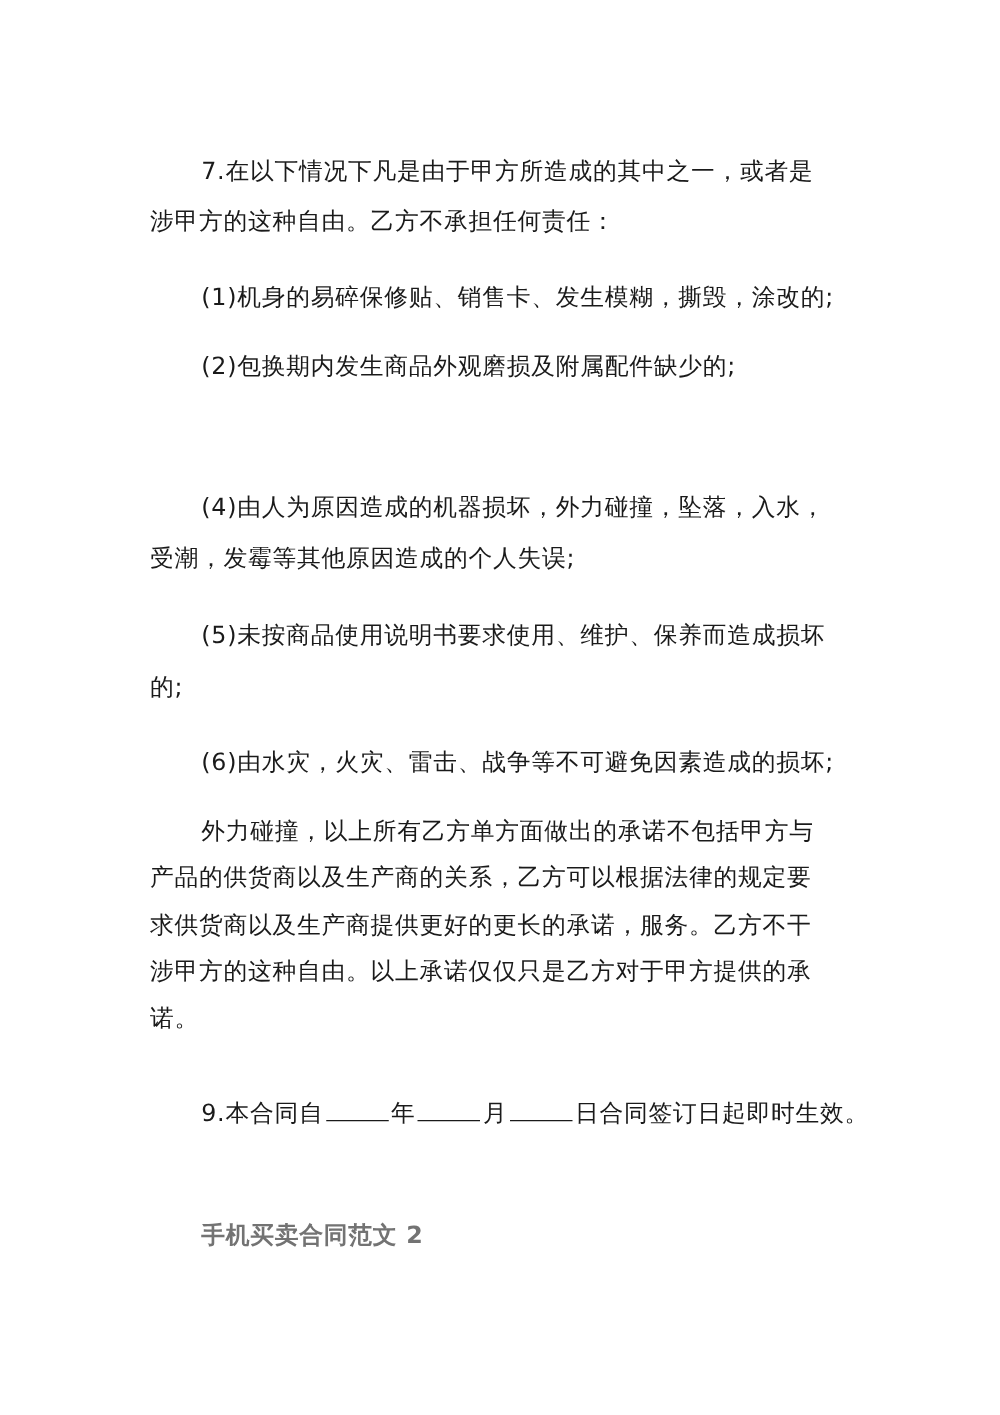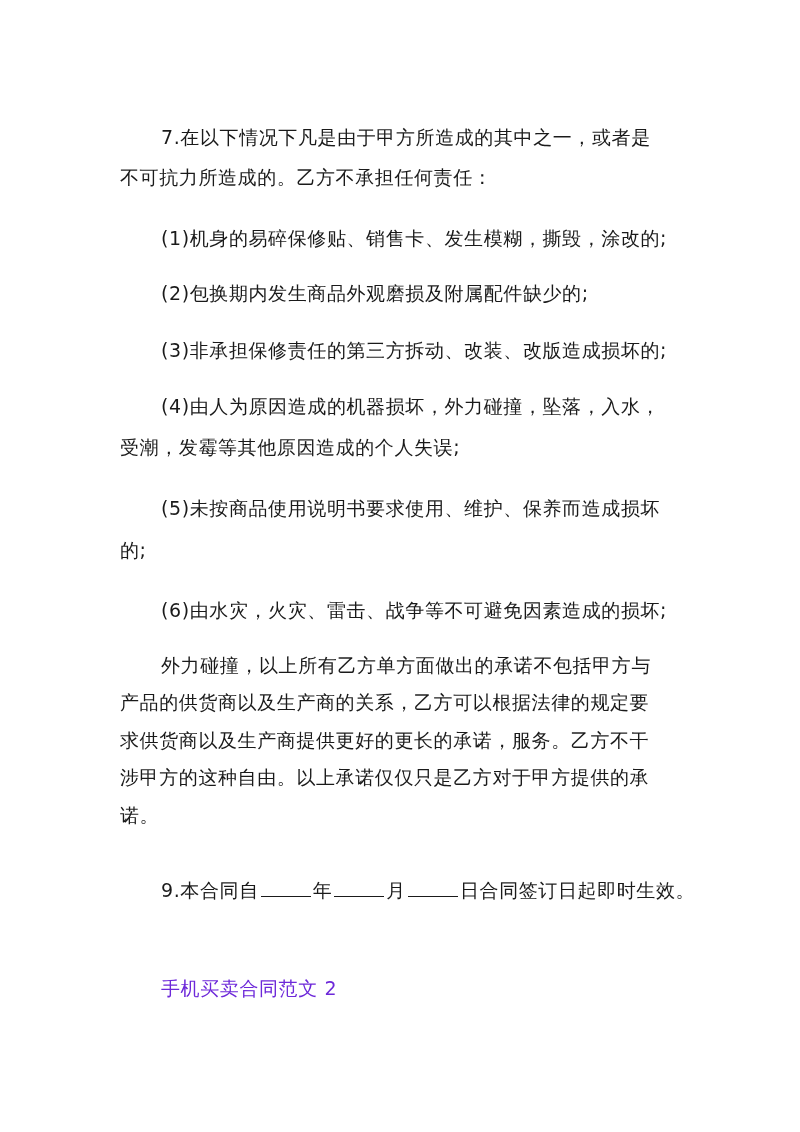--- a/index.html
+++ b/index.html
@@ -29,45 +29,44 @@
       white-space: nowrap;
       letter-spacing: 0.6px;
     }
     .indent { left: 161px; }
     .flush { left: 120px; }
     .heading {
       position: absolute;
       left: 161px;
       font-size: 19px;
       line-height: 24px;
-      font-weight: normal;
-      color: #6d28d9;
+      font-weight: bold;
+      color: #737373;
       white-space: nowrap;
       letter-spacing: 0.6px;
     }
     .blank {
       display: inline-block;
       width: 50px;
       border-bottom: 1.5px solid #1a1a1a;
       height: 18px;
       vertical-align: baseline;
       margin: 0 2px;
     }
   </style>
 </head>
 <body>
 
 <div class="page">
 
   <div class="line indent" style="top:105px;">7.在以下情况下凡是由于甲方所造成的其中之一，或者是</div>
-  <div class="line flush" style="top:145px;">不可抗力所造成的。乙方不承担任何责任：</div>
+  <div class="line flush" style="top:145px;">涉甲方的这种自由。乙方不承担任何责任：</div>
 
   <div class="line indent" style="top:206px;text-align:center;">(1)机身的易碎保修贴、销售卡、发生模糊，撕毁，涂改的;</div>
   <div class="line indent" style="top:261px;">(2)包换期内发生商品外观磨损及附属配件缺少的;</div>
-  <div class="line indent" style="top:318px;">(3)非承担保修责任的第三方拆动、改装、改版造成损坏的;</div>
   <div class="line indent" style="top:374px;">(4)由人为原因造成的机器损坏，外力碰撞，坠落，入水，</div>
   <div class="line flush" style="top:415px;">受潮，发霉等其他原因造成的个人失误;</div>
   <div class="line indent" style="top:476px;">(5)未按商品使用说明书要求使用、维护、保养而造成损坏</div>
   <div class="line flush" style="top:518px;">的;</div>
   <div class="line indent" style="top:578px;text-align:right;">(6)由水灾，火灾、雷击、战争等不可避免因素造成的损坏;</div>
 
   <div class="line indent" style="top:633px;">外力碰撞，以上所有乙方单方面做出的承诺不包括甲方与</div>
   <div class="line flush" style="top:670px;">产品的供货商以及生产商的关系，乙方可以根据法律的规定要</div>
   <div class="line flush" style="top:708px;">求供货商以及生产商提供更好的更长的承诺，服务。乙方不干</div>
   <div class="line flush" style="top:745px;">涉甲方的这种自由。以上承诺仅仅只是乙方对于甲方提供的承</div>

